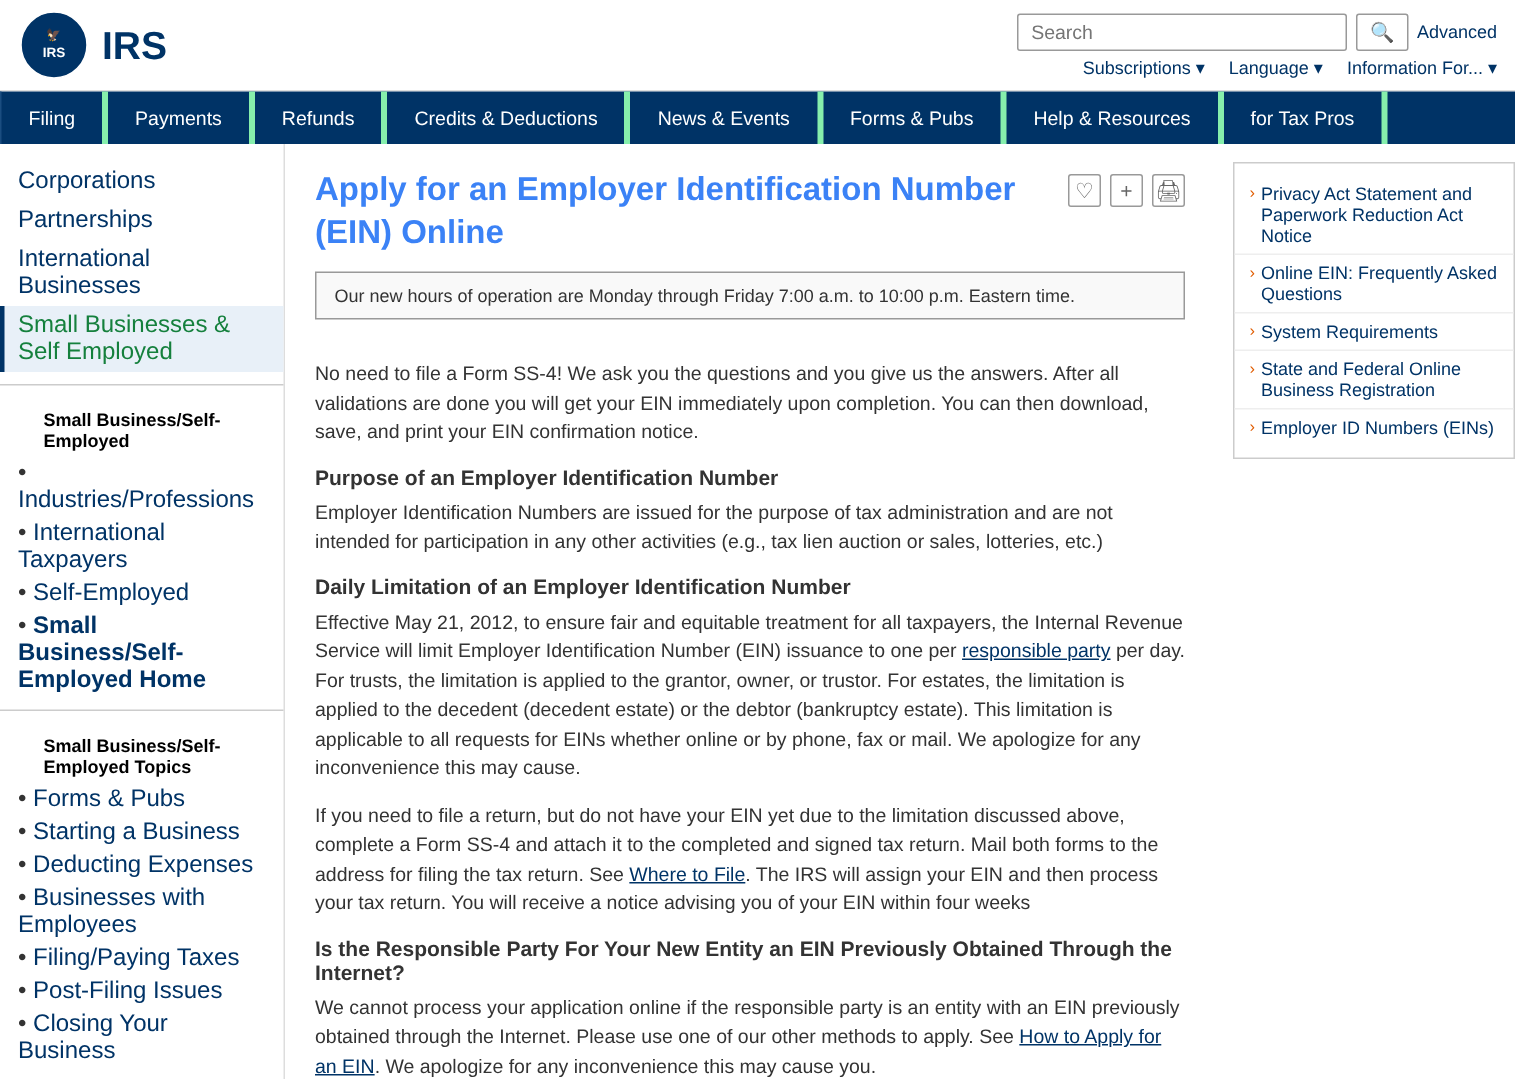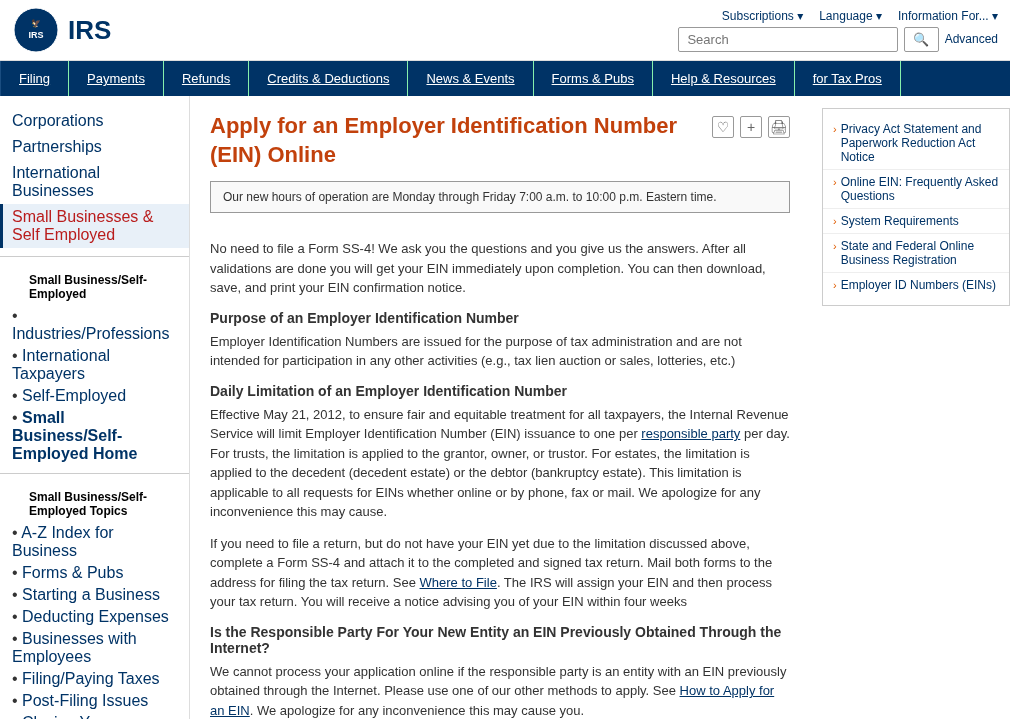--- a/index.html
+++ b/index.html
@@ -41,24 +41,23 @@
       background: #003366;
       display: flex;
       align-items: stretch;
     }
     .nav-item {
       color: #fff;
       padding: 10px 18px;
       font-size: 13px;
       cursor: pointer;
       white-space: nowrap;
-      border-right: 1px solid #86efac;
+      border-right: 4px solid #86efac;
       display: flex;
       align-items: center;
-      text-decoration: underline;
     }
     .nav-item:first-child { border-left: 1px solid #1a4d80; }
 
     
     #main-layout {
       display: flex;
       max-width: 1010px;
       margin: 0 auto;
     }
 
@@ -74,21 +73,21 @@
       padding: 4px 12px;
       font-size: 16px;
       color: #003366;
       cursor: pointer;
       text-decoration: none;
     }
     .sidebar-link.active {
       background: #e8f0f8;
       border-left: 3px solid #003366;
       padding-left: 9px;
-      color: #b91c1c;
+      color: #15803d;
     }
     .sidebar-divider { border-top: 1px solid #ccc; margin: 8px 0; }
     .sidebar-section-title {
       padding: 8px 29px 4px;
       font-size: 12px;
       font-weight: bold;
       color: #000000;
     }
     .sidebar-bullet-list { list-style: none; padding: 0; }
     .sidebar-bullet-list li {
@@ -109,21 +108,21 @@
       padding: 16px 20px;
       min-width: 0;
     }
 
     
     #content-header { display: flex; align-items: flex-start; justify-content: space-between; margin-bottom: 12px; }
     #page-title-area { flex: 1; }
     #page-title-text {
       font-size: 22px;
       font-weight: bold;
-      color: #c2410c;
+      color: #3b82f6;
       line-height: 1.3;
     }
     #content-icons { display: flex; gap: 6px; padding-top: 4px; }
     .content-icon {
       width: 22px; height: 22px;
       border: 1px solid #999;
       border-radius: 2px;
       display: flex; align-items: center; justify-content: center;
       cursor: pointer;
       font-size: 14px;
@@ -179,29 +178,29 @@
   <div id="logo-area">
 
     <svg width="48" height="48" viewBox="0 0 48 48">
       <circle cx="24" cy="24" r="22" fill="#003366" stroke="#fff" stroke-width="1"></circle>
       <text x="24" y="20" text-anchor="middle" fill="#fff" font-size="8" font-weight="bold">🦅</text>
       <text x="24" y="32" text-anchor="middle" fill="#fff" font-size="9" font-weight="bold">IRS</text>
     </svg>
     <span style="font-size:26px;font-weight:bold;color:#003366;">IRS</span>
   </div>
   <div id="top-right">
+    <div id="search-bar">
+      <input id="search-input" type="text" style="width: 220px; padding: 4px 8px; border: 1px solid rgb(153, 153, 153); font-size: 13px;" placeholder="Search">
+      <button id="search-btn" style="background:#fff;border:1px solid #999;padding:4px 8px;cursor:pointer;">🔍</button>
+      <a style="font-size:12px;color:#003366;cursor:pointer;text-decoration:none;">Advanced</a>
+    </div>
     <div id="top-links">
       <span>Subscriptions ▾</span>
       <span>Language ▾</span>
       <span>Information For... ▾</span>
-    </div>
-    <div id="search-bar">
-      <input id="search-input" type="text" style="width: 220px; padding: 4px 8px; border: 1px solid rgb(153, 153, 153); font-size: 13px;" placeholder="Search">
-      <button id="search-btn" style="background:#fff;border:1px solid #999;padding:4px 8px;cursor:pointer;">🔍</button>
-      <a style="font-size:12px;color:#003366;cursor:pointer;text-decoration:none;">Advanced</a>
     </div>
   </div>
 </div>
 
 <div id="nav-bar">
     <div class="nav-item">Filing</div>
     <div class="nav-item">Payments</div>
     <div class="nav-item">Refunds</div>
     <div class="nav-item">Credits &amp; Deductions</div>
     <div class="nav-item">News &amp; Events</div>
@@ -221,21 +220,20 @@
       <div class="sidebar-section-title">Small Business/Self-Employed</div>
       <ul class="sidebar-bullet-list">
         <li><a>Industries/Professions</a></li>
         <li><a>International Taxpayers</a></li>
         <li><a>Self-Employed</a></li>
         <li><a class="bold">Small Business/Self-Employed Home</a></li>
       </ul>
       <div class="sidebar-divider"></div>
       <div class="sidebar-section-title">Small Business/Self-Employed Topics</div>
       <ul class="sidebar-bullet-list">
-        <li><a>A-Z Index for Business</a></li>
         <li><a>Forms &amp; Pubs</a></li>
         <li><a>Starting a Business</a></li>
         <li><a>Deducting Expenses</a></li>
         <li><a>Businesses with Employees</a></li>
         <li><a>Filing/Paying Taxes</a></li>
         <li><a>Post-Filing Issues</a></li>
         <li><a>Closing Your Business</a></li>
       </ul>
     </div>
 

